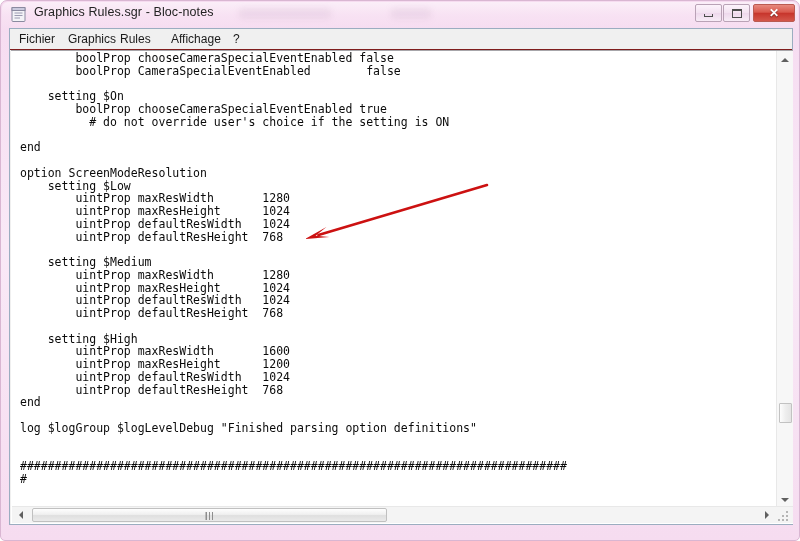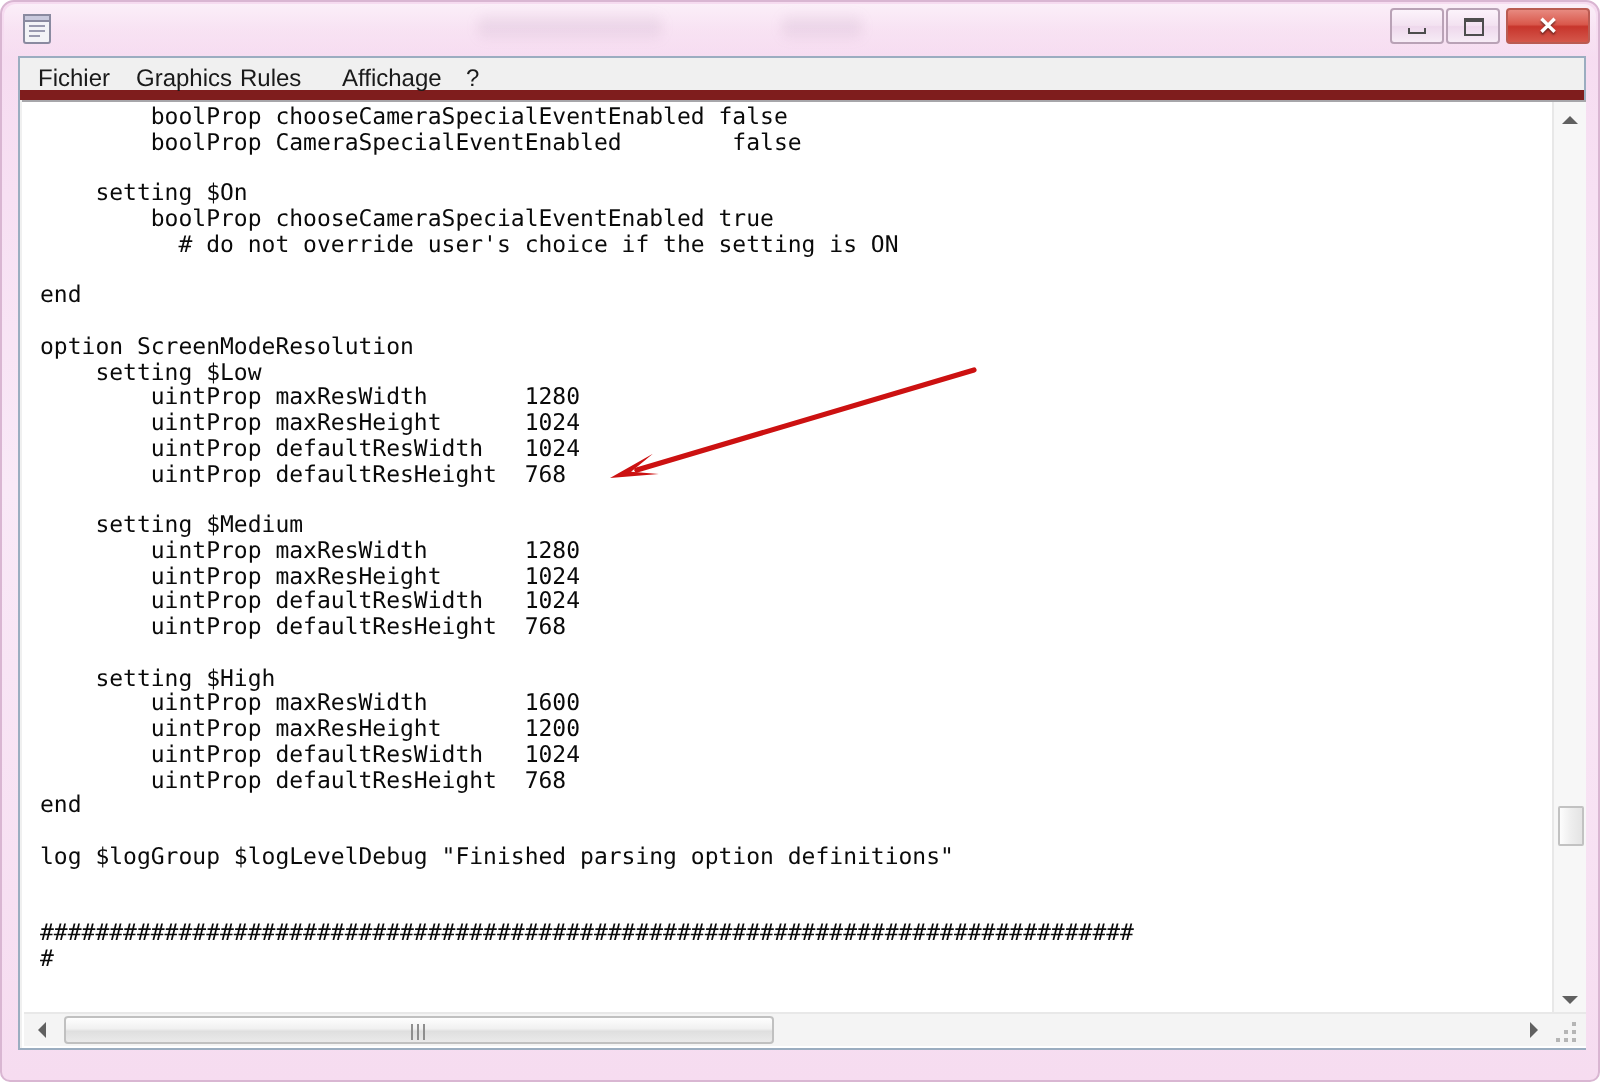--- a/index.html
+++ b/index.html
@@ -129,21 +129,21 @@
     background: #f0f0f0;
     border: 1px solid #9badc0;
     box-sizing: border-box;
   }
   #menubar {
     position: absolute;
     left: 0; top: 0;
     width: 100%;
     height: 21px;
     background: #f0f0f0;
-    border-bottom: 5px solid #7f1d1d;
+    border-bottom: 1px solid #7f1d1d;
     box-sizing: border-box;
   }
   .menu-item {
     position: absolute;
     top: 3px;
     font-size: 12px;
     color: #1a1a1a;
     padding: 0 3px;
     white-space: nowrap;
   }
@@ -322,20 +322,21 @@
     <span id="app-icon">
       <svg width="17" height="17" viewBox="0 0 17 17">
         <rect x="2" y="1.5" width="13" height="14" rx="1" fill="#f3f3f7" stroke="#8a8aa0" stroke-width="1"></rect>
         <rect x="2" y="1.5" width="13" height="3" fill="#c9c9dd" stroke="#8a8aa0" stroke-width="1"></rect>
         <line x1="4.5" y1="7" x2="12.5" y2="7" stroke="#9a9ab0" stroke-width="1"></line>
         <line x1="4.5" y1="9.5" x2="12.5" y2="9.5" stroke="#9a9ab0" stroke-width="1"></line>
         <line x1="4.5" y1="12" x2="10" y2="12" stroke="#9a9ab0" stroke-width="1"></line>
       </svg>
     </span>
 
+    <span id="title-text">Graphics Rules.sgr - Bloc-notes</span>
 
     <div class="winbtn" id="btn-min">
       <span class="glyph"></span>
     </div>
     <div class="winbtn" id="btn-max">
       <span class="glyph"></span>
     </div>
     <div class="winbtn" id="btn-close" style="border-color: rgb(186, 91, 82);">
       <span class="glyph">✕</span>
     </div>

